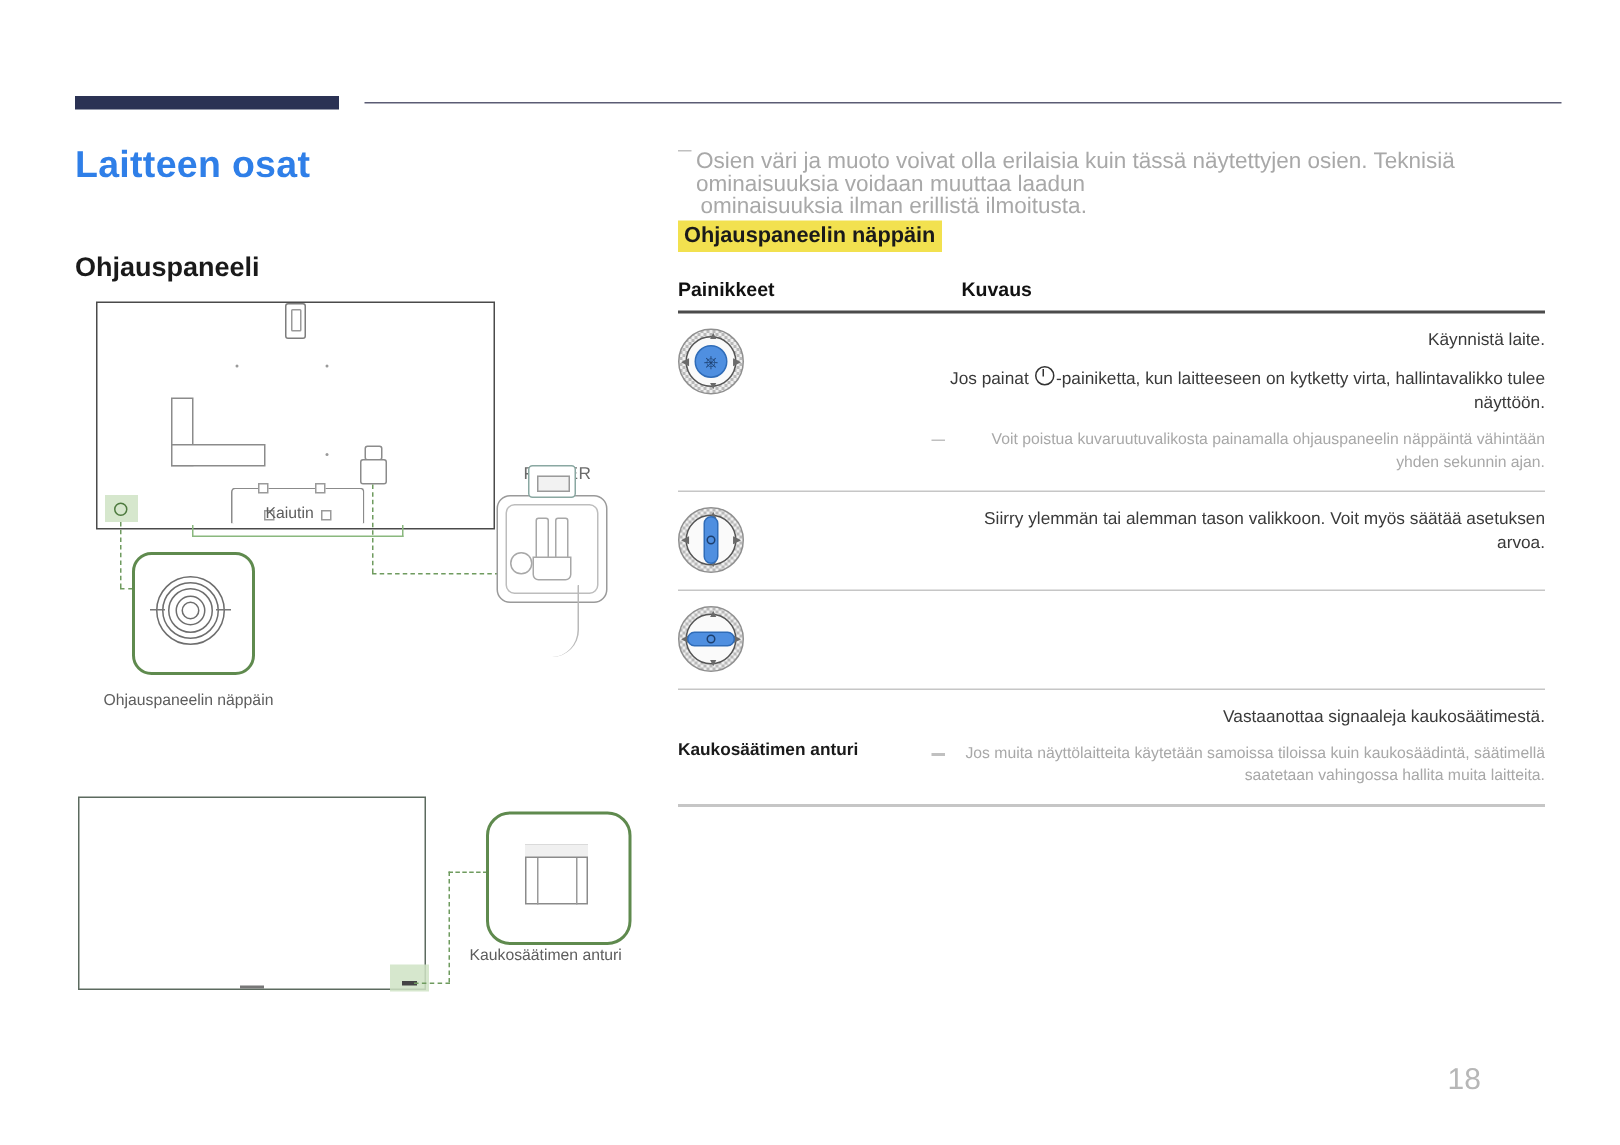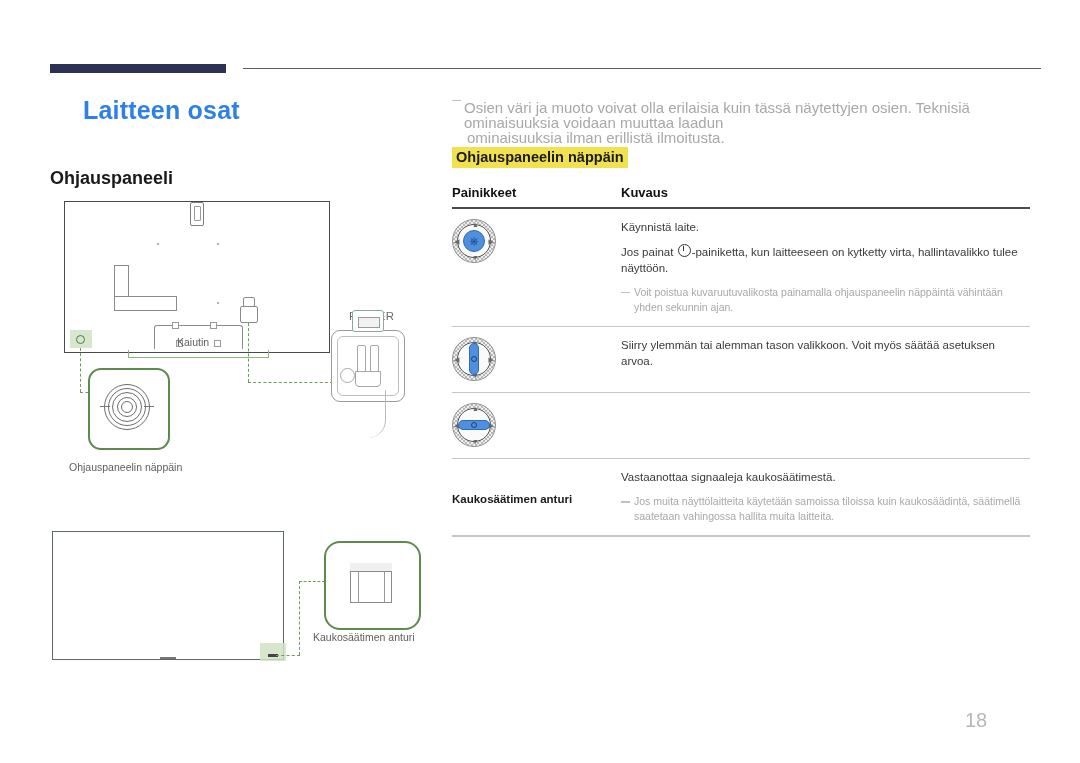--- a/index.html
+++ b/index.html
@@ -10,21 +10,21 @@
   }
   .page{position:absolute;inset:0;}
 
   
   .hdr-bar{position:absolute;left:50px;top:64px;width:176px;height:9px;background:#2b3254;}
   .hdr-rule{position:absolute;left:243px;top:68px;width:798px;height:1px;background:#5b5c74;}
 
   
   .doc-title{
     position:absolute;left:50px;top:96px;
-    font-size:25px;font-weight:bold;color:#2f7fe8;letter-spacing:.2px;margin-left:33px;
+    font-size:25px;font-weight:bold;color:#2f7fe8;letter-spacing:.2px;
   }
   .sec-title{
     position:absolute;left:50px;top:168px;
     font-size:18px;font-weight:bold;color:#1a1a1a;
   }
 
   
   .mon1{position:absolute;left:64px;top:201px;width:266px;height:152px;
         border:1.4px solid #4a4a4a;background:#fff;box-sizing:border-box;}
   .mon1-top-tab{position:absolute;left:190px;top:202px;width:12px;height:22px;
@@ -71,26 +71,26 @@
 
   
   .note{position:absolute;font-size:15px;line-height:15px;color:#a8a8a8;}
   .note .dashmark{position:absolute;left:-12px;top:0;width:9px;height:1.3px;background:#c0c0c0;}
 
   .hl-title{position:absolute;left:452px;top:147px;background:#f2e14f;
             font-size:14.5px;font-weight:bold;color:#1a1a1a;padding:2px 4px 3px 4px;}
 
   .tbl{position:absolute;left:452px;top:185px;width:578px;}
   .th{display:flex;font-size:13px;font-weight:bold;color:#111;padding-bottom:7px;}
-  .th .c1{width:169px;}
+  .th .c1{width:189px;}
   .rule-dark{height:2.2px;background:#4b4b4b;}
   .rule-lite{height:1.1px;background:#c6c6c6;}
   .row{display:flex;padding:10px 0 11px 0;}
   .row .c1{width:169px;position:relative;}
-  .row .c2{flex:1;font-size:11.5px;line-height:16px;color:#3a3a3a;}
+  .row .c2{flex:1;font-size:11.5px;line-height:16px;color:#3a3a3a;text-align:right;}
   .row .c2 p{margin:0 0 9px 0;}
   .row .c2 p:last-child{margin-bottom:0;}
   .subnote{position:relative;padding-left:13px;color:#a8a8a8;font-size:10.5px;line-height:15px;}
   .subnote:before{content:"";position:absolute;left:0;top:7px;width:9px;height:1.3px;background:#c0c0c0;}
   .rowlabel{font-size:11.5px;font-weight:bold;color:#1a1a1a;position:absolute;top:24px;left:0;}
 
   .btnicon{position:relative;width:44px;height:44px;}
   .btnicon .ring{position:absolute;inset:0;border-radius:50%;
       background:
         repeating-conic-gradient(#b9b9b9 0 25%, #efefef 0 50%);

